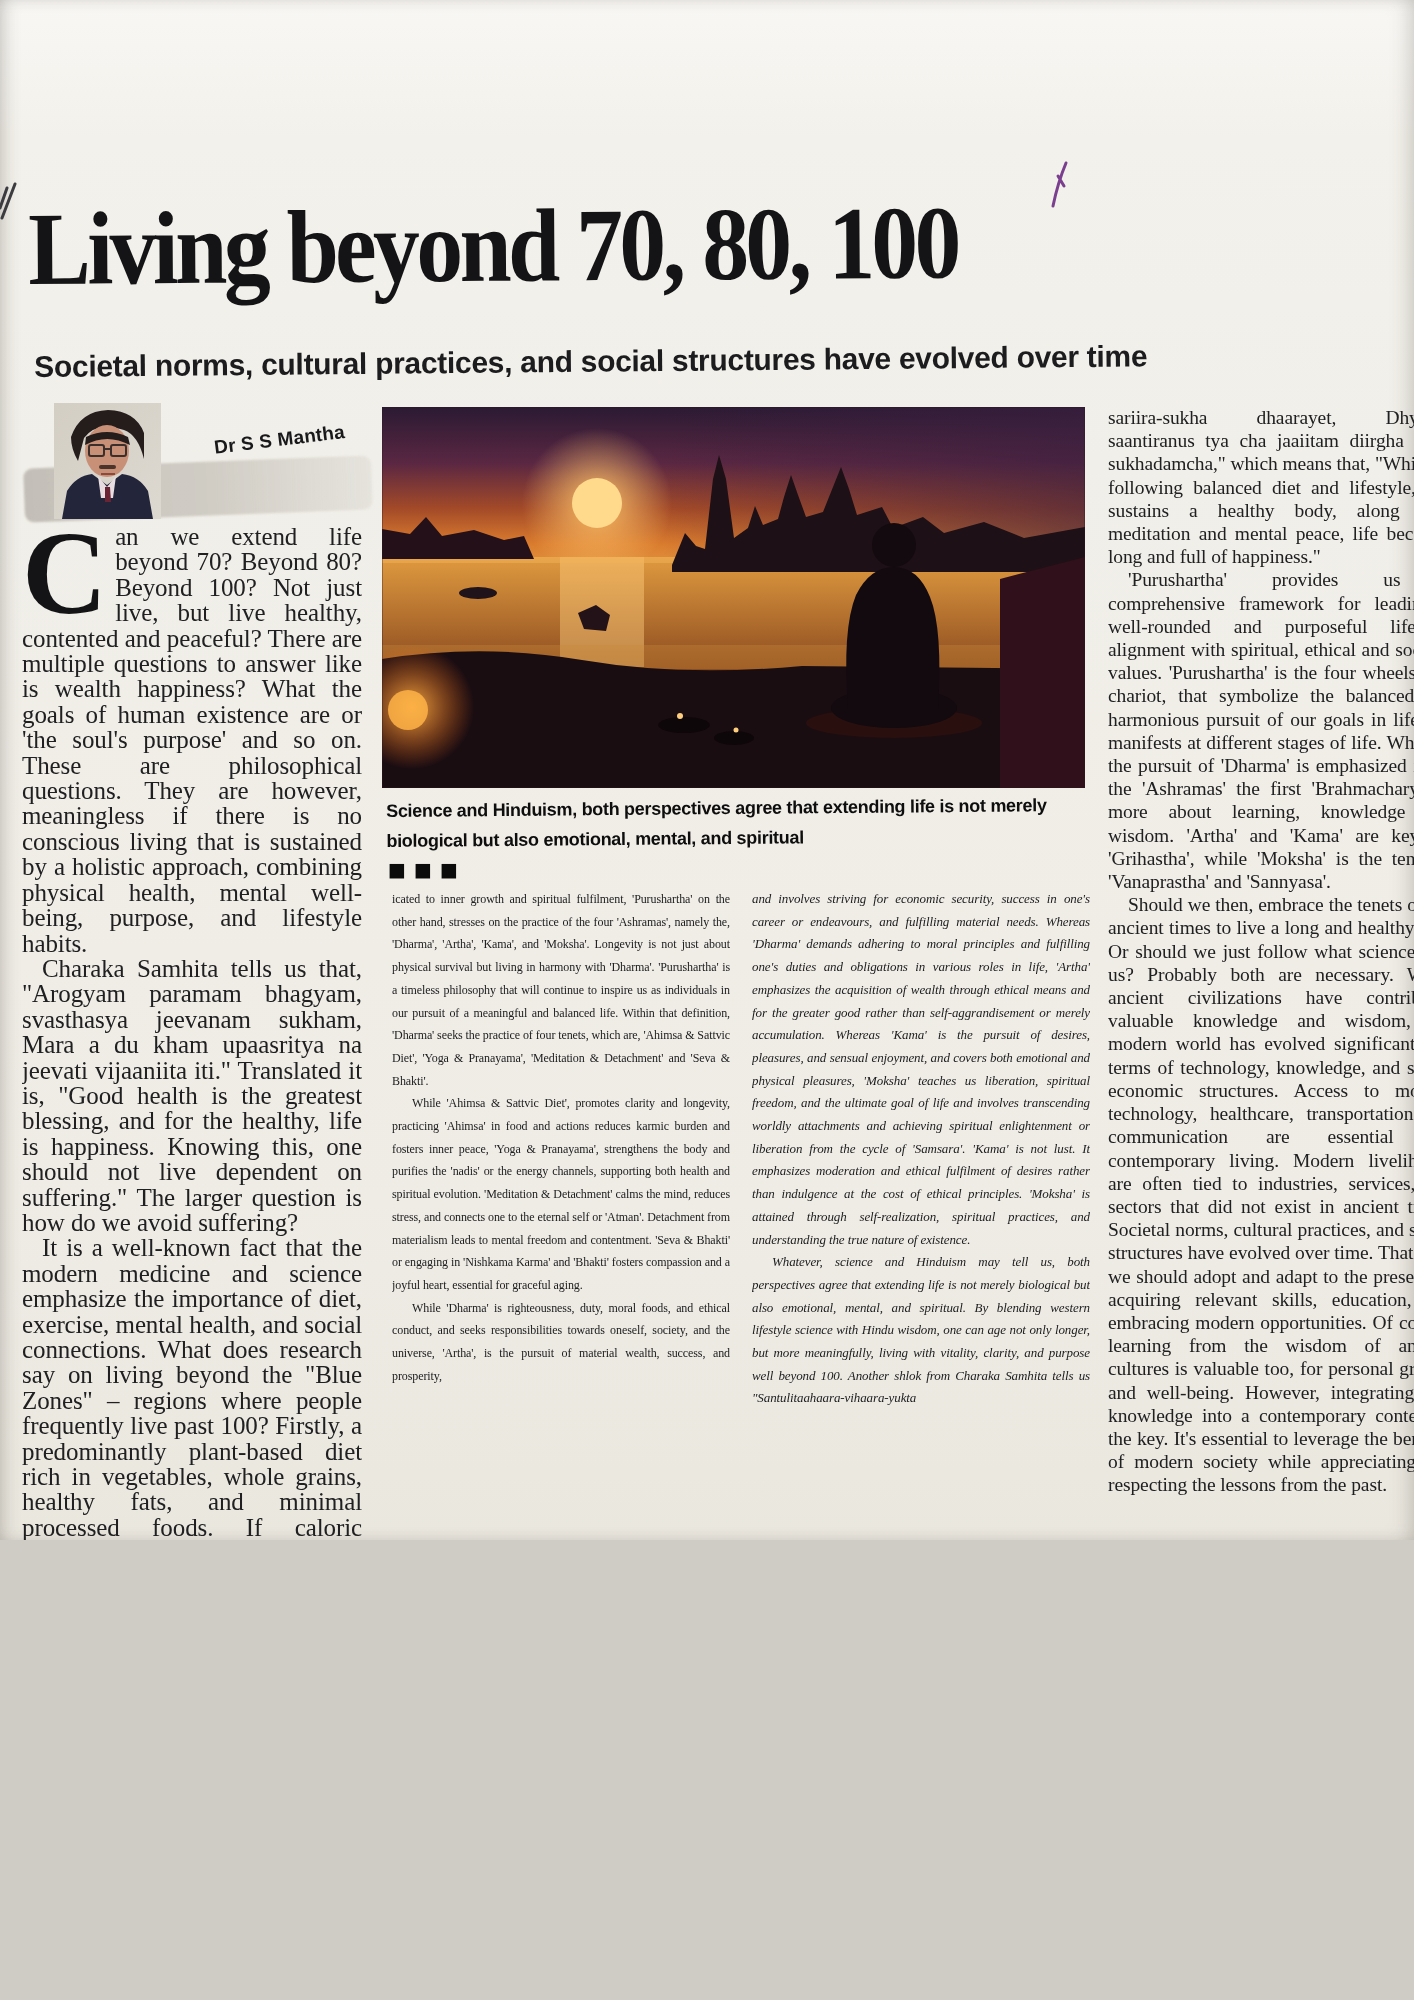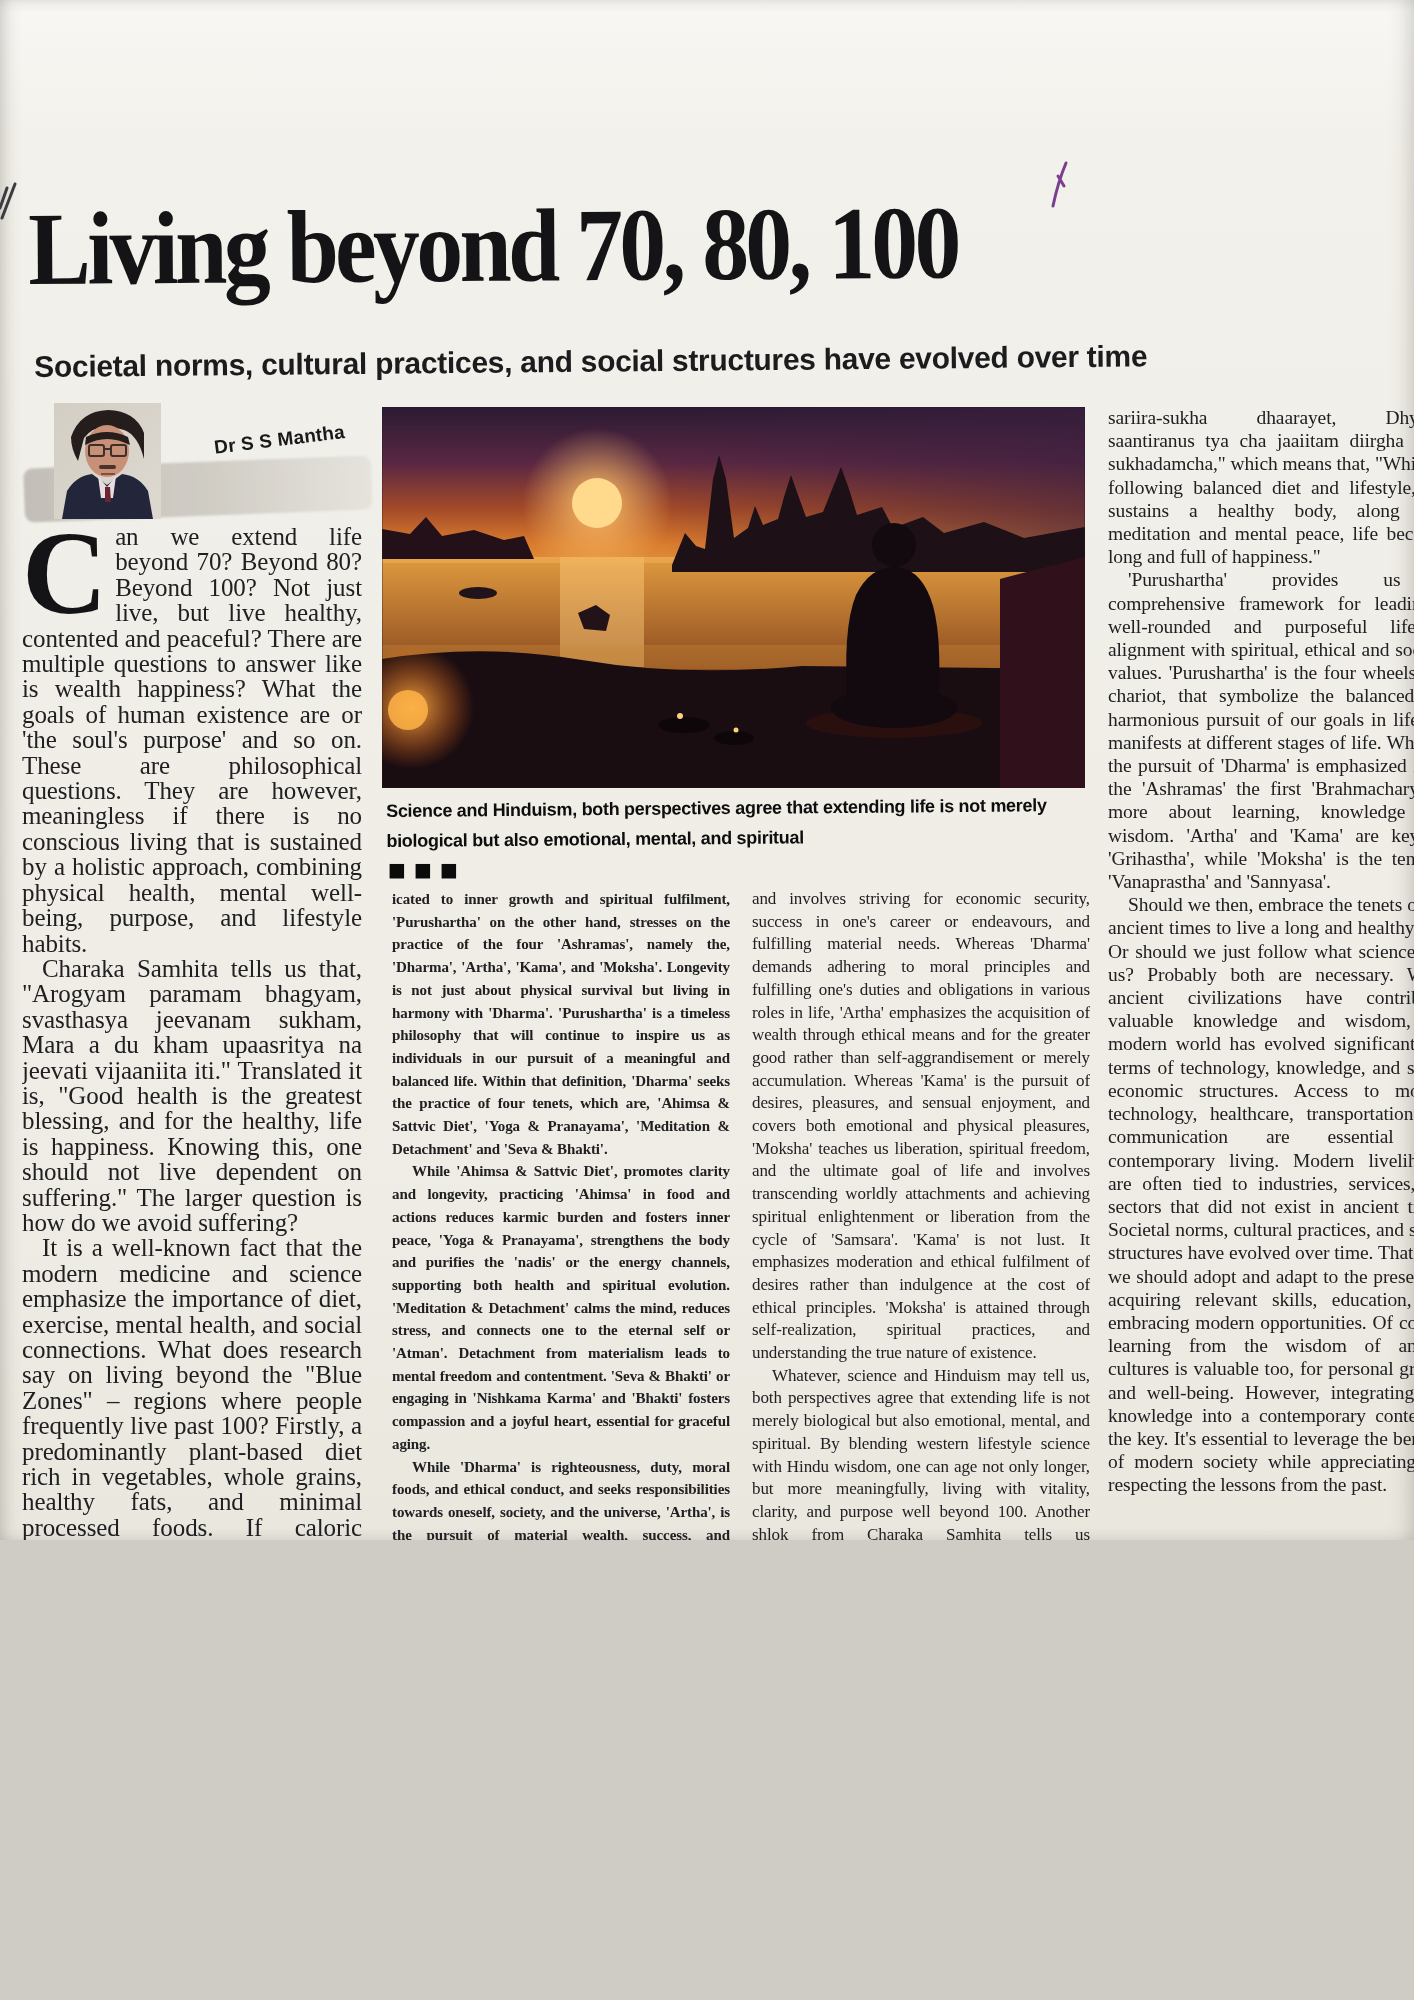--- a/index.html
+++ b/index.html
@@ -40,22 +40,22 @@
     color:#19191c; transform:rotate(-7deg); transform-origin:left top;
     letter-spacing:0.2px; white-space:nowrap;
   }
   .col{
     font-size:25px; line-height:25.4px; text-align:justify;
     overflow:hidden; letter-spacing:-0.1px; color:#202022;
   }
   .col p{margin:0; text-indent:0;}
   .col p + p{text-indent:20px;}
   .col-1{ left:22px;  top:524px; width:340px; height:1284px; }
-  .col-2{ left:392px; top:888px; width:338px; height:910px; font-size:15px; line-height:22.7px;font-weight:bold;}
-  .col-3{ left:752px; top:888px; width:338px; height:912px; font-size:17px; line-height:22.7px;}
+  .col-2{ left:392px; top:888px; width:338px; height:910px; font-size:12px; line-height:22.7px;}
+  .col-3{ left:752px; top:888px; width:338px; height:912px; font-size:13px; line-height:22.7px;font-style:italic;}
   .col-4{ left:1108px; top:406px; width:346px; height:1272px; font-size:19.5px; line-height:23.2px;}
   .col-1 p:first-child::first-letter{
     float:left; font-weight:700; font-size:118px; line-height:92px;
     padding:4px 8px 0 0; color:#141416;
   }
   .figure{ left:382px; top:407px; width:703px; height:381px; }
   .figure svg{display:block;width:100%;height:100%;}
   .caption{
     left:386px; top:796px; width:692px;
     font-family:"Liberation Sans", sans-serif; font-weight:700;

